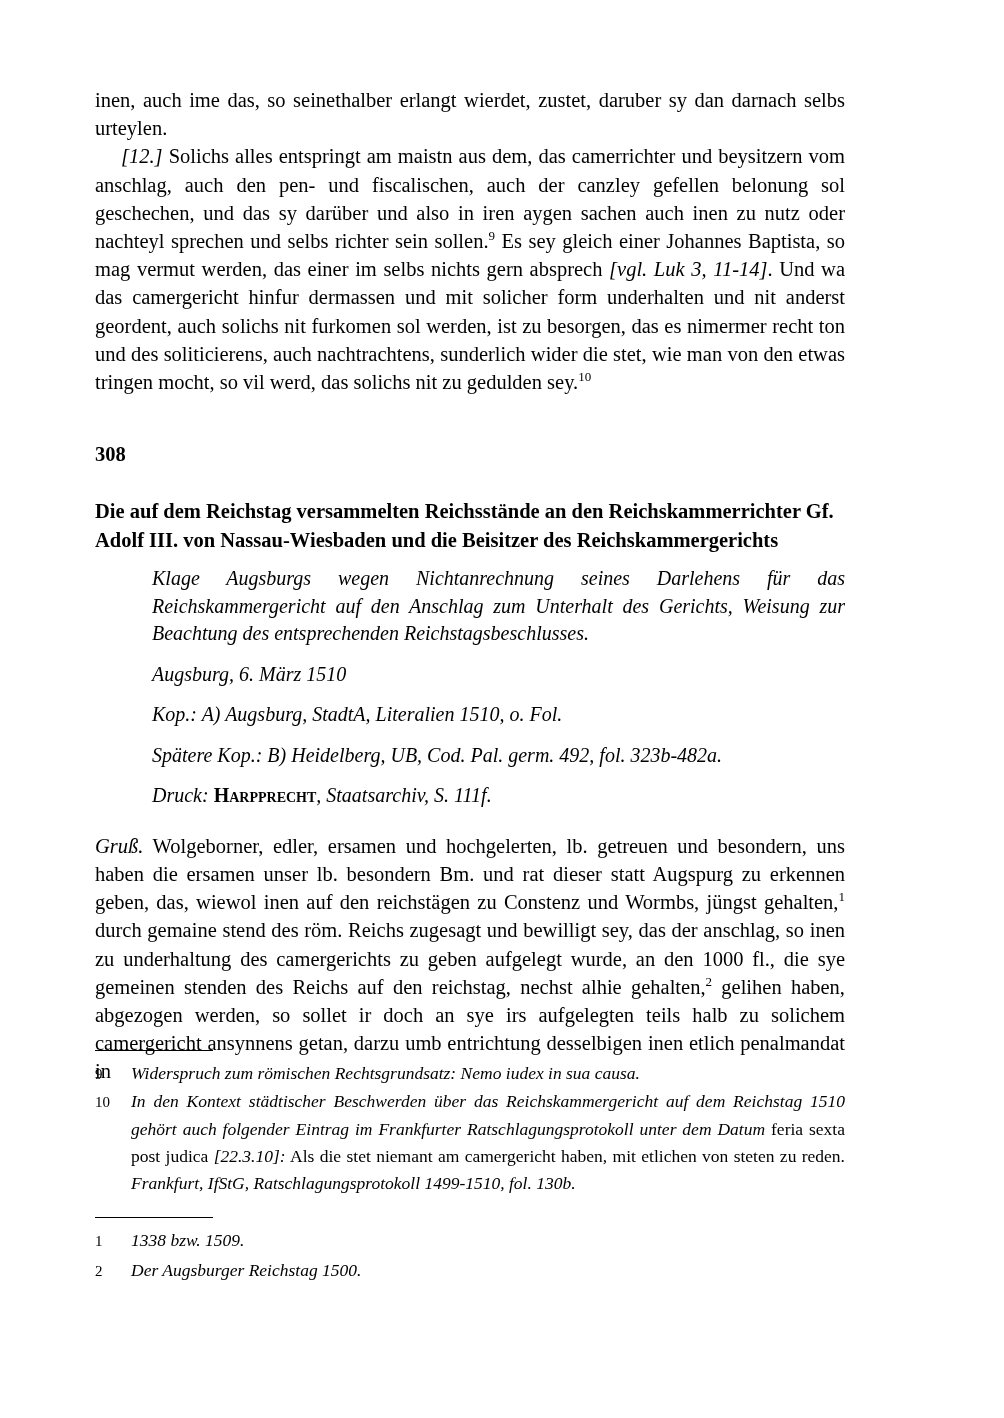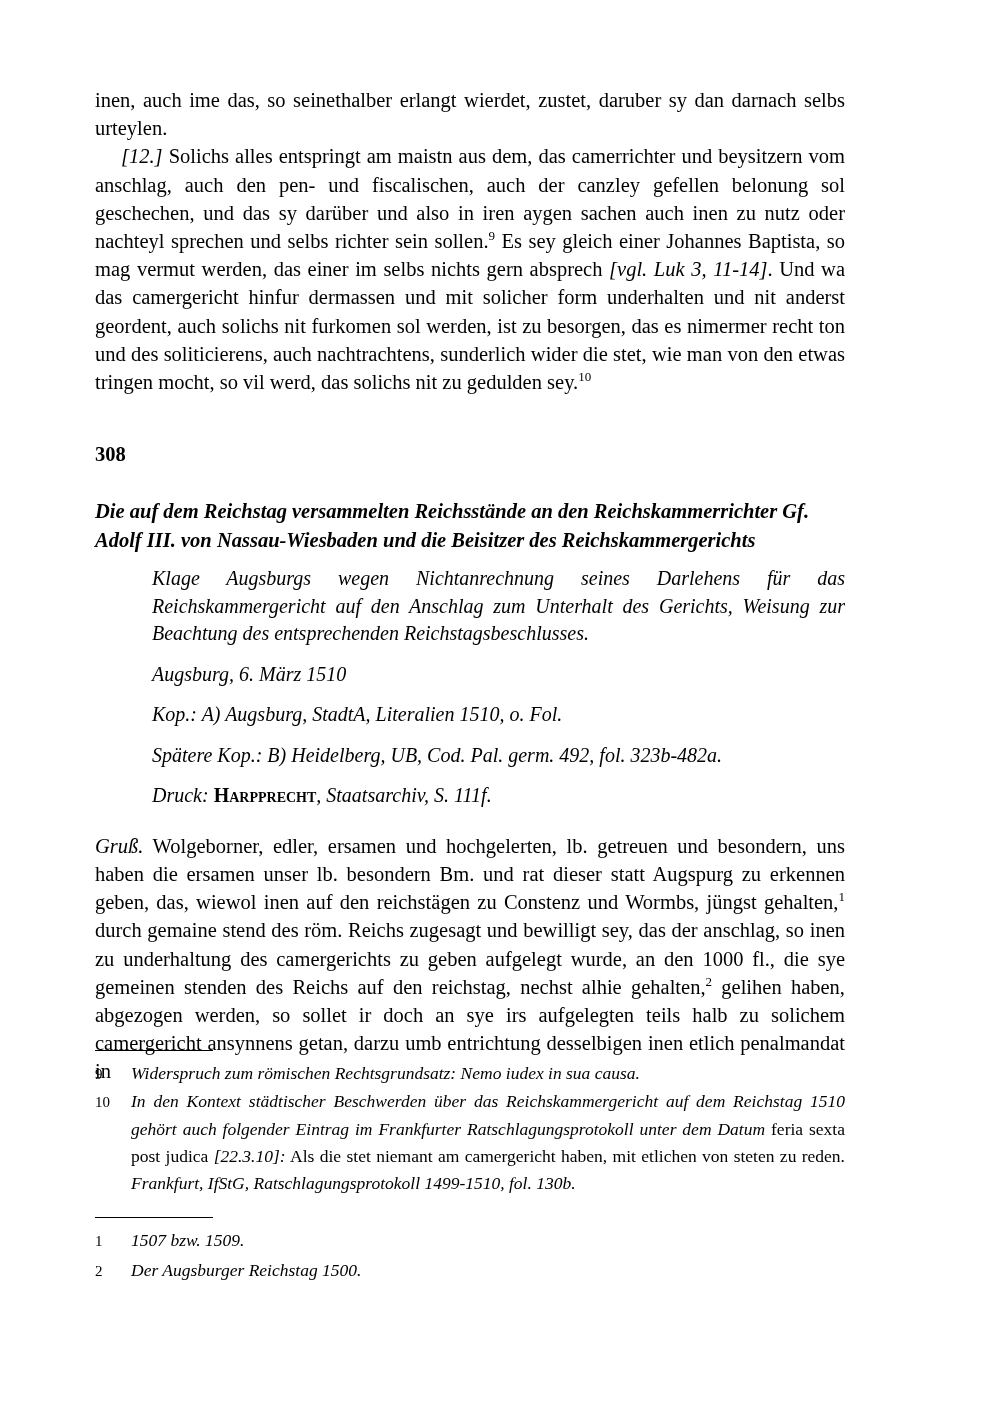--- a/index.html
+++ b/index.html
@@ -73,21 +73,20 @@
     line-height: 28.5px;
     flex-direction: column;
   }
   .doc-num {
     width: 57px;
     flex: 0 0 57px;
     font-weight: bold;
   }
   .doc-title {
     flex: 1;
-    font-style: italic;
   }
   .doc-body {
     margin-left: 57px;
   }
   .regest {
     font-style: italic;
     font-size: 20px;
     line-height: 27.5px;
     text-align: justify;
     margin-top: 11px;
@@ -185,18 +184,18 @@
 
   <div class="footnotes">
     <div class="fn-rule"></div>
 
     <p class="fn"><span class="num">9</span><span>Widerspruch zum römischen Rechtsgrundsatz: Nemo iudex in sua causa.</span></p>
 
     <p class="fn"><span class="num">10</span><span>In den Kontext städtischer Beschwerden über das Reichskammergericht auf dem Reichstag 1510 gehört auch folgender Eintrag im Frankfurter Ratschlagungsprotokoll unter dem Datum</span><span class="rom"> feria sexta post judica </span><span>[22.3.10]:</span><span class="rom"> Als die stet niemant am camergericht haben, mit etlichen von steten zu reden. </span><span>Frankfurt, IfStG, Ratschlagungsprotokoll 1499-1510, fol. 130b.</span></p>
 
     <div class="fn-group-2">
       <div class="fn-rule2"></div>
-      <p class="fn"><span class="num">1</span><span>1507 bzw. 1509.</span></p>
+      <p class="fn"><span class="num">1</span><span>1338 bzw. 1509.</span></p>
       <p class="fn"><span class="num">2</span><span>Der Augsburger Reichstag 1500.</span></p>
     </div>
   </div>
 
 </div>
 
 </body></html>

